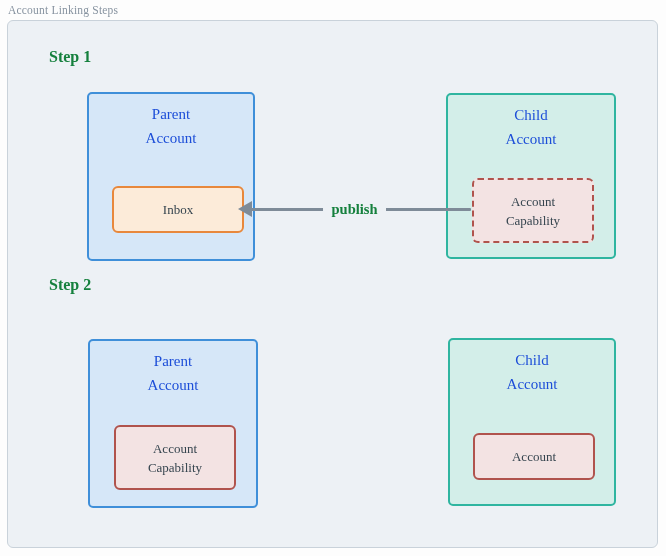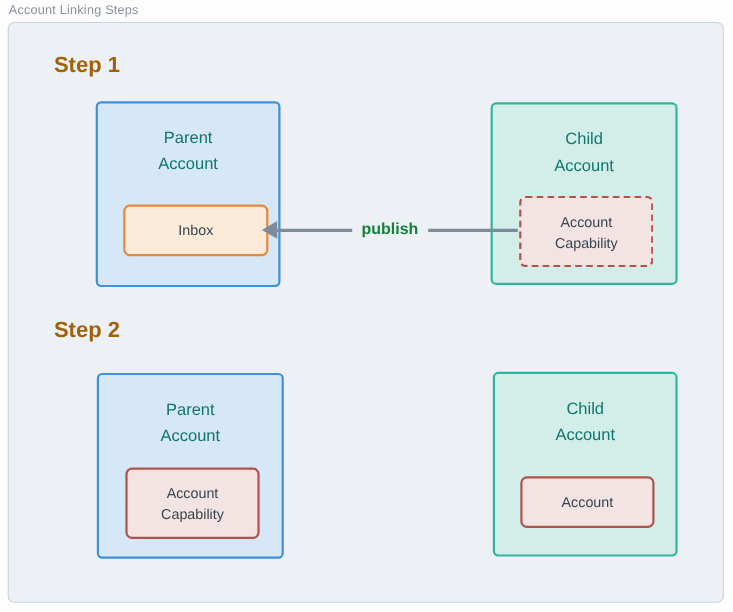--- a/index.html
+++ b/index.html
@@ -1,42 +1,42 @@
 <!DOCTYPE html>
 <html><head>
 <meta charset="utf-8">
 <style>
-  * { box-sizing: border-box; margin: 0; padding: 0; }
+  * { box-sizing: border-box; margin: 0; padding: 0; font-family: Liberation Serif, serif; }
   html, body { width: 666px; height: 556px; overflow: hidden; background: #ffffff;
     font-family: "Liberation Sans", "DejaVu Sans", sans-serif; }
   .page { position: relative; width: 666px; height: 556px; background: #fdfdfd; }
 
   .diagram-title {
     position: absolute; left: 8px; top: 4px;
     font-size: 11.5px; font-weight: 500; color: #8793A0; letter-spacing: .2px;
   }
 
   .canvas {
     position: absolute; left: 7px; top: 20px; width: 651px; height: 528px;
     background: #EDF1F5; border: 1px solid #C9D2DA; border-radius: 6px;
   }
 
   .step-label {
-    position: absolute; font-size: 20px; font-weight: 700; color: #a16207;
+    position: absolute; font-size: 16px; font-weight: 700; color: #15803d;
   }
   .step1-label { left: 41px; top: 27px; }
-  .step2-label { left: 41px; top: 268px; }
+  .step2-label { left: 41px; top: 255px; }
 
   .node { position: absolute; border-radius: 5px; border: 2px solid; }
   .node.blue { background: #D6E7F8; border-color: #3F8FD9; }
   .node.teal { background: #D3EEE9; border-color: #2FB5A0; }
 
   .node-title {
-    margin-top: 20px; text-align: center; white-space: pre-line;
-    font-size: 15px; line-height: 24px; font-weight: 500; color: #0f766e;
+    margin-top: 8px; text-align: center; white-space: pre-line;
+    font-size: 15px; line-height: 24px; font-weight: 500; color: #1d4ed8;
   }
 
   .subnode {
     position: absolute; border-radius: 6px; border: 2px solid;
     display: flex; align-items: center; justify-content: center;
   }
   .subnode span {
     text-align: center; white-space: pre-line;
     font-size: 13px; line-height: 19px; font-weight: 500; color: #36454F;
   }

